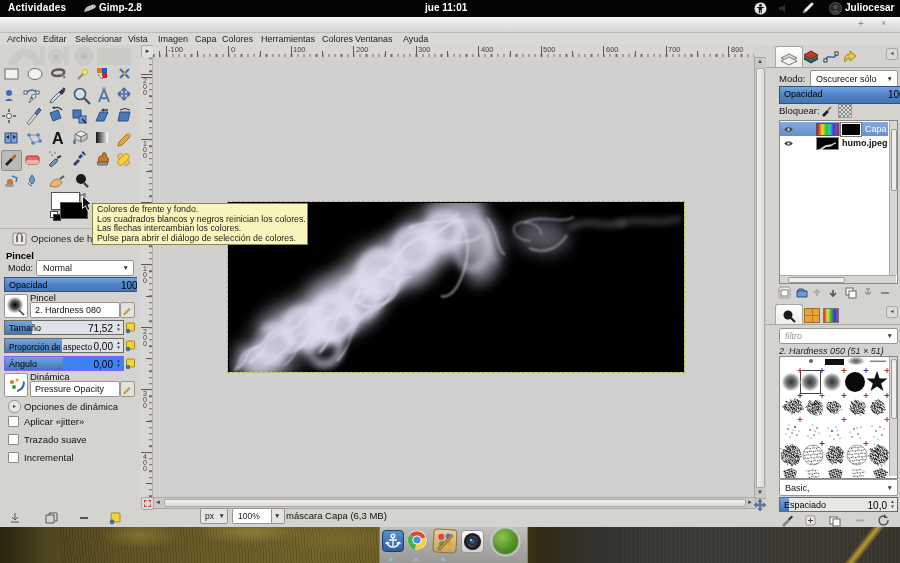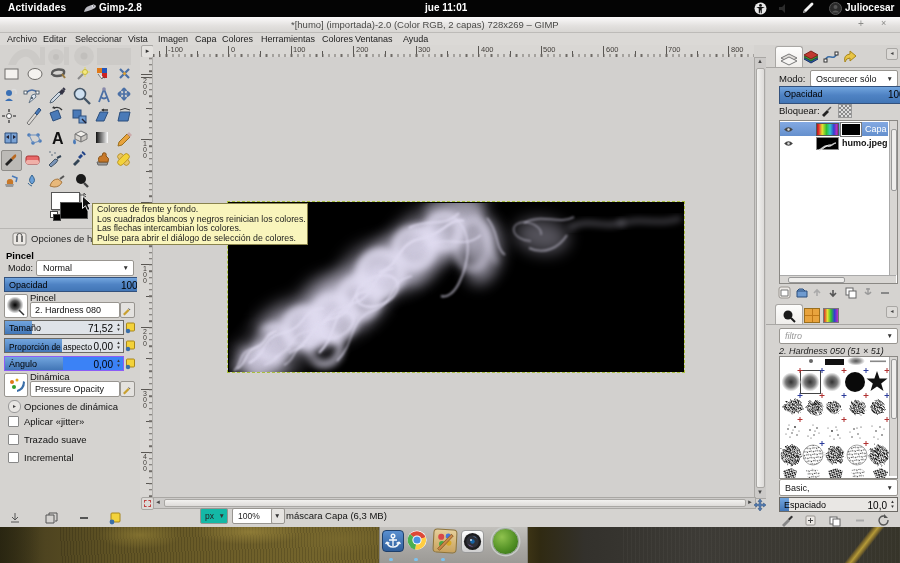--- a/index.html
+++ b/index.html
@@ -78,21 +78,20 @@
     </svg>
  <svg class="abs" style="left:829px;top:2px" width="13" height="13" viewBox="0 0 13 13">
       <circle cx="6.5" cy="6.5" r="6" fill="#2a2a2a" stroke="#555" stroke-width="1"></circle>
       <circle cx="6.5" cy="5" r="2" fill="#555"></circle>
       <path d="M2.5 10.5 Q6.5 6.5 10.5 10.5" fill="#555"></path>
     </svg>
  <span class="abs" style="left:845px;top:2px;font-size:10px;font-weight:bold;">Juliocesar</span>
 </div>
 <div id="win">
  <div id="titlebar">
-  <span class="abs" style="left:291px;top:2px;font-size:9.5px;color:#4a4a48;">*[humo] (importada)-2.0 (Color RGB, 2 capas) 728x269 – GIMP</span>
   <span class="abs" style="left:858px;top:1px;font-size:10px;color:#8a8a88;">+</span>
   <span class="abs" style="left:881px;top:1px;font-size:9px;color:#8a8a88;">×</span>
  </div>
  <div id="menubar">
   <span class="mi" style="left:7px;">Archivo</span>
   <span class="mi" style="left:43px;">Editar</span>
   <span class="mi" style="left:75px;">Seleccionar</span>
   <span class="mi" style="left:128px;">Vista</span>
   <span class="mi" style="left:158px;">Imagen</span>
   <span class="mi" style="left:195px;">Capa</span>
@@ -446,21 +445,21 @@
   <div class="abs" style="left:16px;top:452px;width:601px;height:10px;background:#cccac8;border:1px solid #a9a7a4;">
    <span class="abs" style="left:1px;top:1px;font-size:6px;color:#444;">◄</span>
    <div class="abs" style="left:10px;top:1px;width:580px;height:6px;background:linear-gradient(#f2f1ef,#dddbd9);border:1px solid #a9a7a4;border-radius:2px;"></div>
    <span class="abs" style="left:593px;top:1px;font-size:6px;color:#444;">►</span>
   </div>
   <div class="abs" style="left:617px;top:452px;width:12px;height:12px;">
    <svg width="12" height="12" viewBox="0 0 12 12">
           <path d="M6 0 L8 2.5 H6.8 V5.2 H9.5 V4 L12 6 L9.5 8 V6.8 H6.8 V9.5 H8 L6 12 L4 9.5 H5.2 V6.8 H2.5 V8 L0 6 L2.5 4 V5.2 H5.2 V2.5 H4 Z" fill="#4f7cb8" stroke="#2d4a73" stroke-width=".5"></path>
         </svg>
   </div>
-  <div class="abs" style="left:63px;top:463px;width:26px;height:14px;background:#14b8a6;border:1px solid #989590;border-radius:2px;font-size:8.5px;color:#222;">
+  <div class="abs" style="left:63px;top:463px;width:26px;height:14px;background:#e5e5e5;border:1px solid #989590;border-radius:2px;font-size:8.5px;color:#222;">
     <span class="abs" style="left:4px;top:2px;">px</span>
         <span class="abs" style="right:2px;top:3px;font-size:6.5px;color:#333;">▼</span>
   </div>
   <div class="abs" style="left:95px;top:463px;width:40px;height:14px;background:#fff;border:1px solid #989590;border-radius:2px;font-size:8.5px;color:#222;">
     <span class="abs" style="left:5px;top:2px;">100%</span>
   </div>
   <div class="abs" style="left:134px;top:463px;width:12px;height:14px;background:#e6e4e1;border:1px solid #989590;border-radius:2px;">
         <span class="abs" style="left:2px;top:3px;font-size:6.5px;color:#333;">▼</span>
       </div>
   <span class="abs lbl" style="left:149px;top:465px;">máscara Capa (6,3 MB)</span>

